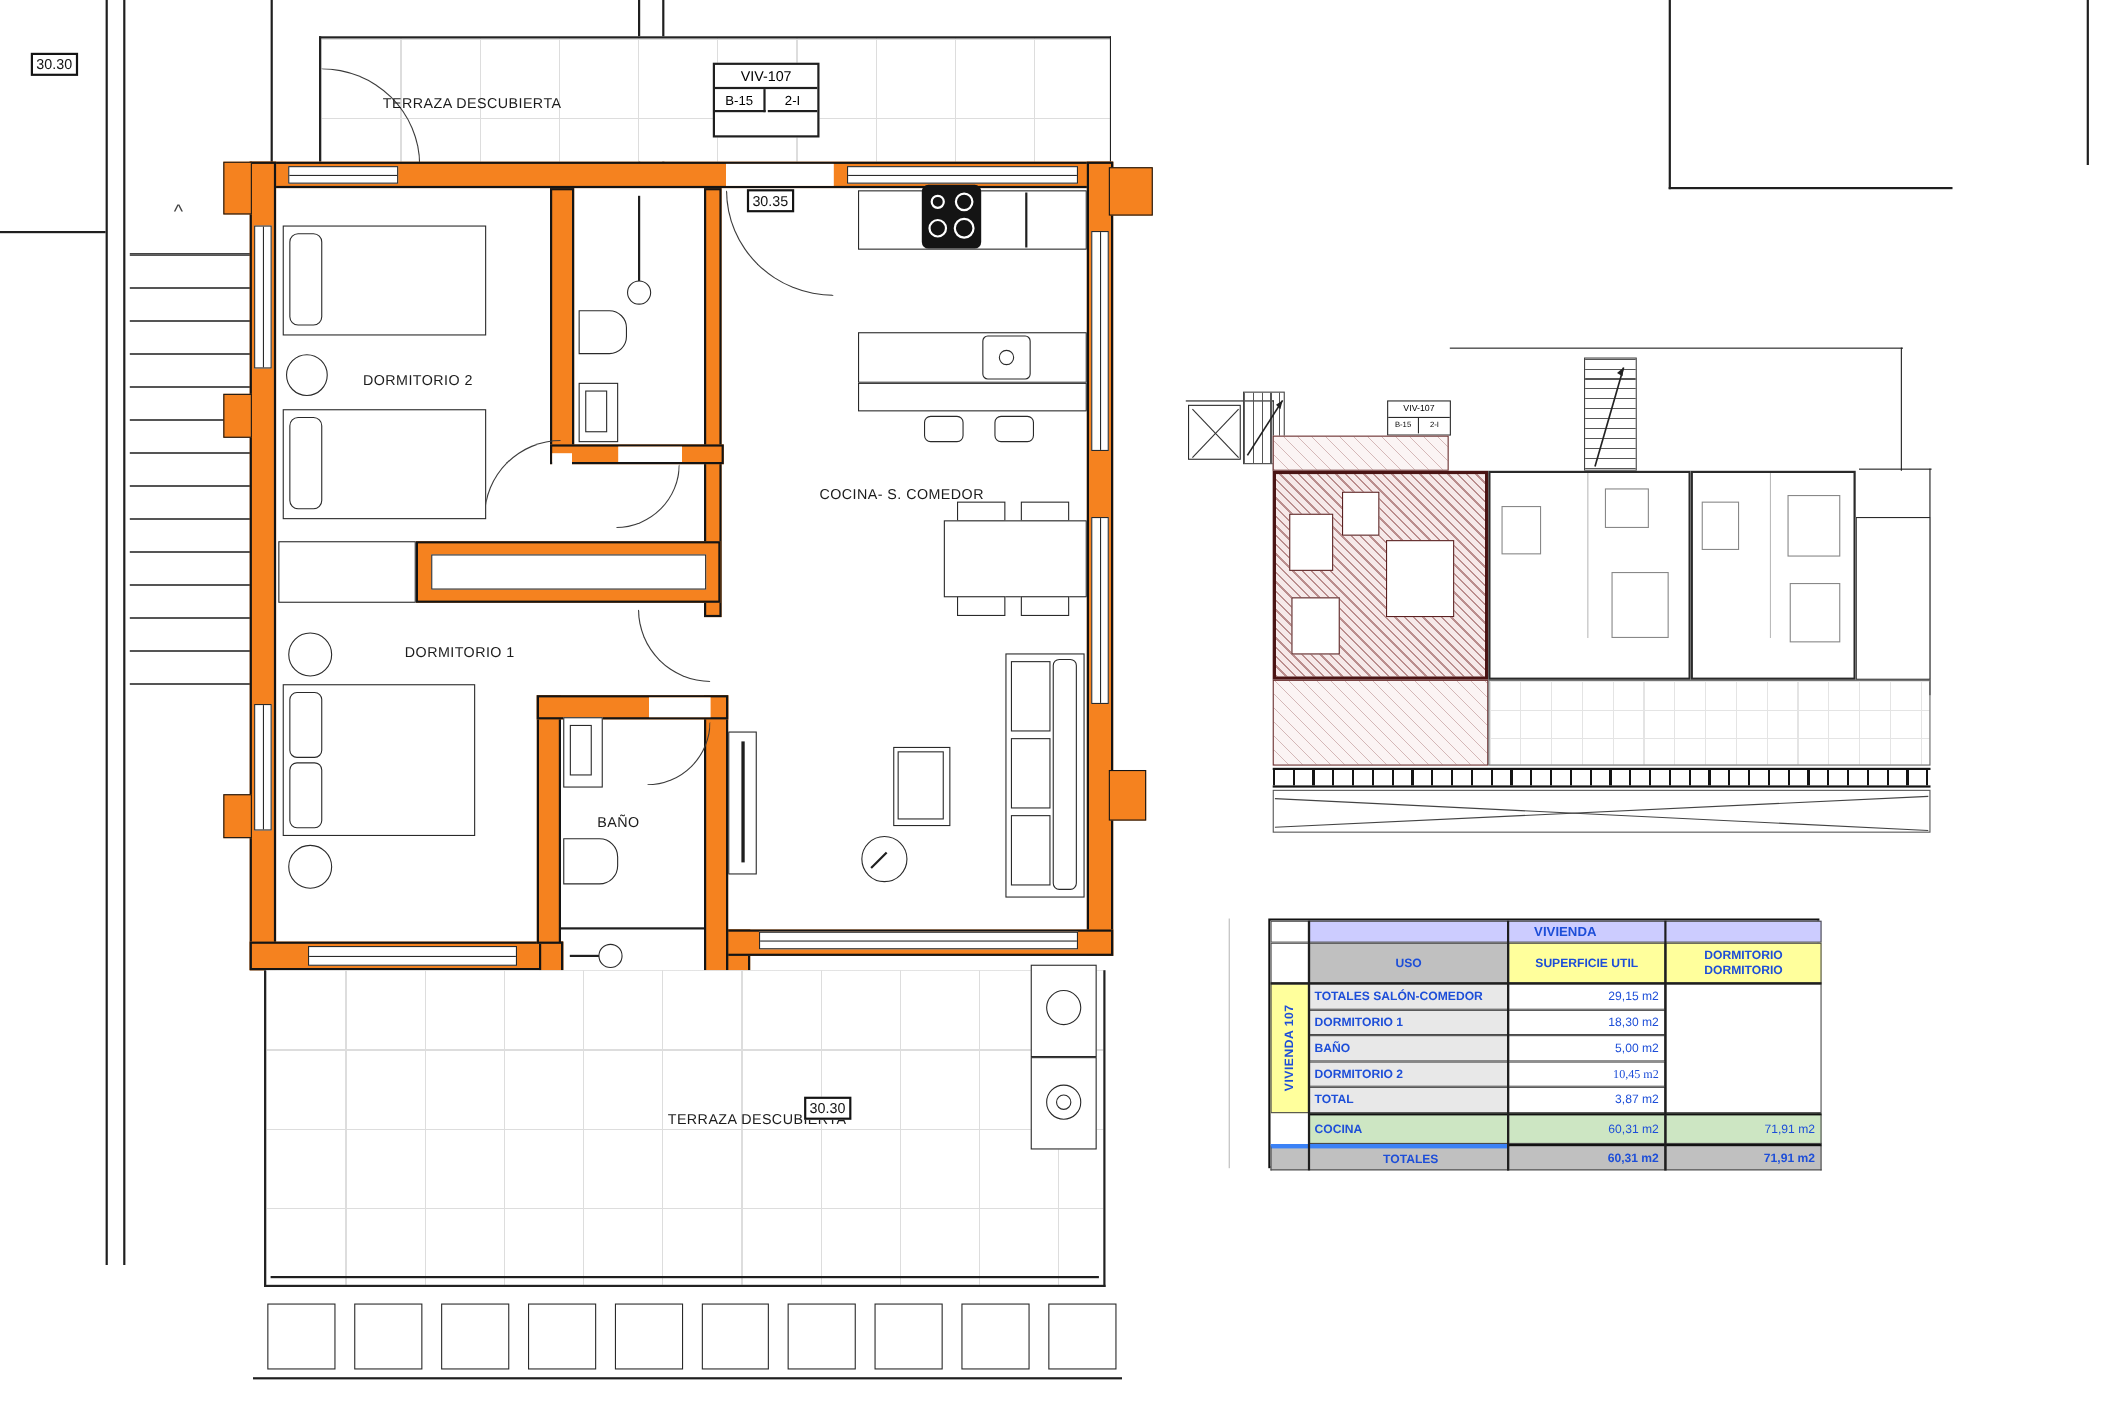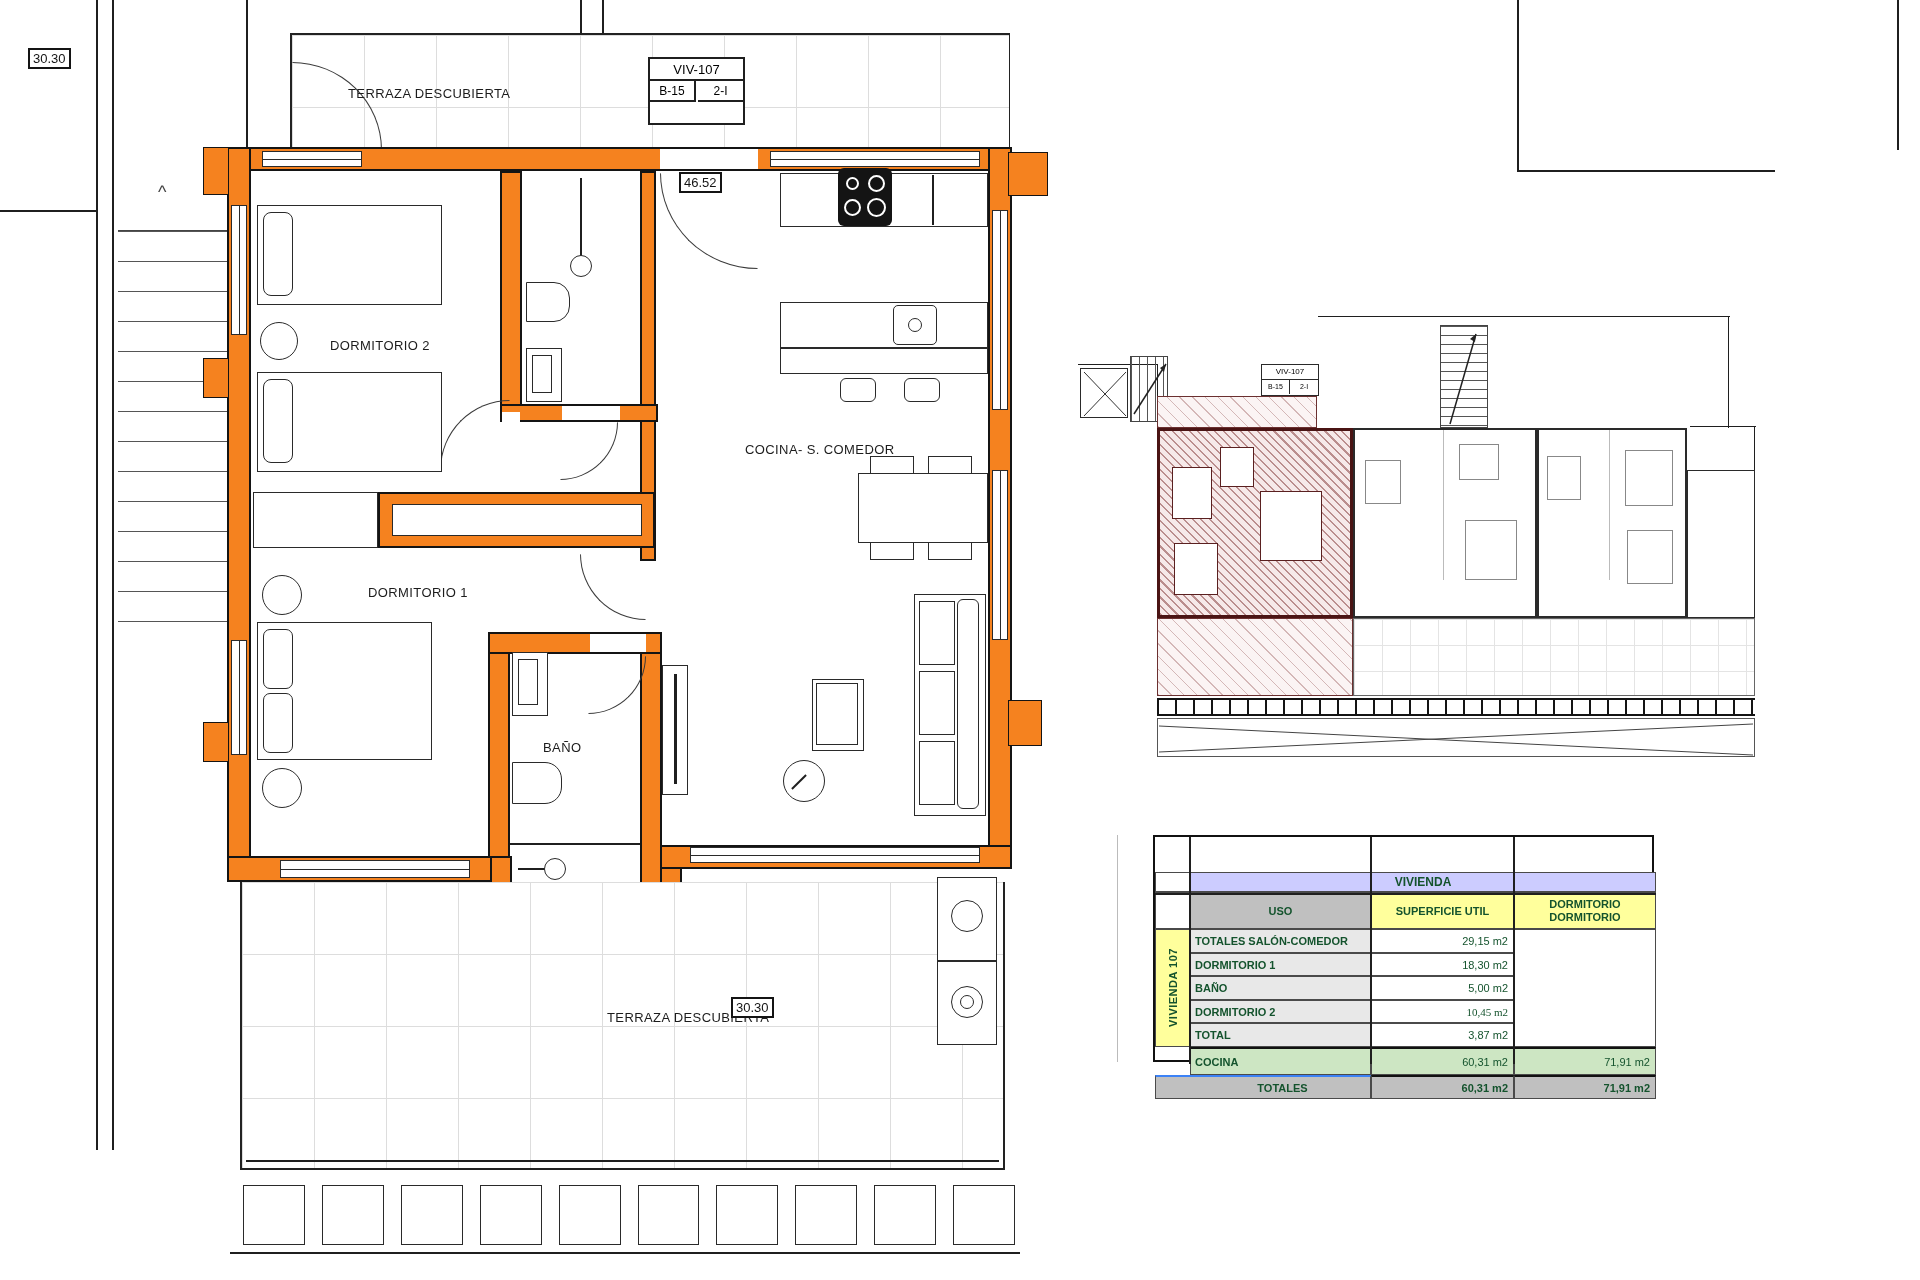--- a/index.html
+++ b/index.html
@@ -33,22 +33,22 @@
   .circ{border-radius:50%;}
   .stairs{position:absolute;box-sizing:border-box;border-top:1.5px solid #444;border-right:1.5px solid #444;
           background-image:repeating-linear-gradient(180deg,#555 0 1.5px,transparent 1.5px 30px);}
   .hatchD{position:absolute;box-sizing:border-box;background-color:#f6e9e9;
           background-image:repeating-linear-gradient(45deg,rgba(128,52,52,.5) 0 1.5px,transparent 1.5px 6px);}
   .hatchL{position:absolute;box-sizing:border-box;background-color:#fbf4f4;
           background-image:repeating-linear-gradient(45deg,rgba(140,70,70,.35) 0 1px,transparent 1px 9px);}
   .sqrow{position:absolute;box-sizing:border-box;border-top:2px solid #141414;border-bottom:2px solid #141414;
          background-image:repeating-linear-gradient(90deg,#141414 0 2px,transparent 2px 18px);}
   
-  .tc{position:absolute;box-sizing:border-box;border:1px solid #4a4a4a;color:#14532d;
-      font-size:11px;display:flex;align-items:center;margin-top:35px;}
+  .tc{position:absolute;box-sizing:border-box;border:1px solid #4a4a4a;color:#1d4ed8;
+      font-size:11px;display:flex;align-items:center;}
   .tc.center{justify-content:center;text-align:center;}
   .tc.right{justify-content:flex-end;padding-right:5px;}
   .tc.left{padding-left:4px;}
   .b{font-weight:bold;}
   .burn{position:absolute;border:2px solid #fff;border-radius:50%;}
 </style>
 </head>
 <body>
 
 <div id="canvas">
@@ -146,21 +146,21 @@
     <div class="burn" style="left:29px;top:30px;width:15px;height:15px;"></div>
   </div>
   <div class="furn" style="left:780px;top:302px;width:208px;height:46px;"></div>
   <div class="furn" style="left:780px;top:348px;width:208px;height:26px;"></div>
   <div class="furn" style="left:893px;top:305px;width:44px;height:40px;border-radius:5px;">
     <div class="furn circ" style="left:14px;top:12px;width:14px;height:14px;"></div>
   </div>
   <div class="furn" style="left:840px;top:378px;width:36px;height:24px;border-radius:6px;"></div>
   <div class="furn" style="left:904px;top:378px;width:36px;height:24px;border-radius:6px;"></div>
   <div class="lb" style="left:745px;top:442px;">COCINA- S. COMEDOR</div>
-  <div class="marker" style="left:679px;top:172px;"><span>46.52</span></div>
+  <div class="marker" style="left:679px;top:172px;"><span>30.35</span></div>
 
   <div class="furn" style="left:870px;top:456px;width:44px;height:18px;"></div>
   <div class="furn" style="left:928px;top:456px;width:44px;height:18px;"></div>
   <div class="furn" style="left:858px;top:473px;width:130px;height:70px;"></div>
   <div class="furn" style="left:870px;top:542px;width:44px;height:18px;"></div>
   <div class="furn" style="left:928px;top:542px;width:44px;height:18px;"></div>
 
   <div class="furn" style="left:914px;top:594px;width:72px;height:222px;">
     <div class="furn" style="left:42px;top:4px;width:22px;height:210px;border-radius:6px;"></div>
     <div class="furn" style="left:4px;top:6px;width:36px;height:64px;"></div>
@@ -315,21 +315,21 @@
     <div class="tc right" style="left:216px;top:128px;width:143px;height:23px;background:#fff;font-family:Liberation Serif, serif;">10,45 m2</div>
     <div class="tc left b" style="left:35px;top:151px;width:181px;height:24px;background:#e8e8e8;">TOTAL</div>
     <div class="tc right" style="left:216px;top:151px;width:143px;height:24px;background:#fff;">3,87 m2</div>
 
     <div class="tc" style="left:359px;top:57px;width:142px;height:118px;background:#fff;"></div>
 
     <div class="tc left b" style="left:35px;top:175px;width:181px;height:28px;background:#cde6c3;border-top:2px solid #111;">COCINA</div>
     <div class="tc right" style="left:216px;top:175px;width:143px;height:28px;background:#cde6c3;border-top:2px solid #111;">60,31 m2</div>
     <div class="tc right" style="left:359px;top:175px;width:142px;height:28px;background:#cde6c3;border-top:2px solid #111;">71,91 m2</div>
 
-    <div class="tc center b" style="left:0;top:203px;width:216px;height:24px;background:#c0c0c0;border-top:2px solid #3b82f6;padding-left:39px;">TOTALES</div>
+    <div class="tc center b" style="left:0;top:203px;width:216px;height:24px;background:#c0c0c0;border-top:4px solid #3b82f6;padding-left:39px;">TOTALES</div>
     <div class="tc right b" style="left:216px;top:203px;width:143px;height:24px;background:#c0c0c0;border-top:2px solid #111;">60,31 m2</div>
     <div class="tc right b" style="left:359px;top:203px;width:142px;height:24px;background:#c0c0c0;border-top:2px solid #111;">71,91 m2</div>
 
     <div class="ln" style="left:34px;top:0;width:2px;height:227px;"></div>
     <div class="ln" style="left:215px;top:0;width:2px;height:227px;"></div>
     <div class="ln" style="left:358px;top:0;width:2px;height:227px;"></div>
     <div class="ln" style="left:0;top:56px;width:501px;height:2px;"></div>
   </div>
 
 </div>

